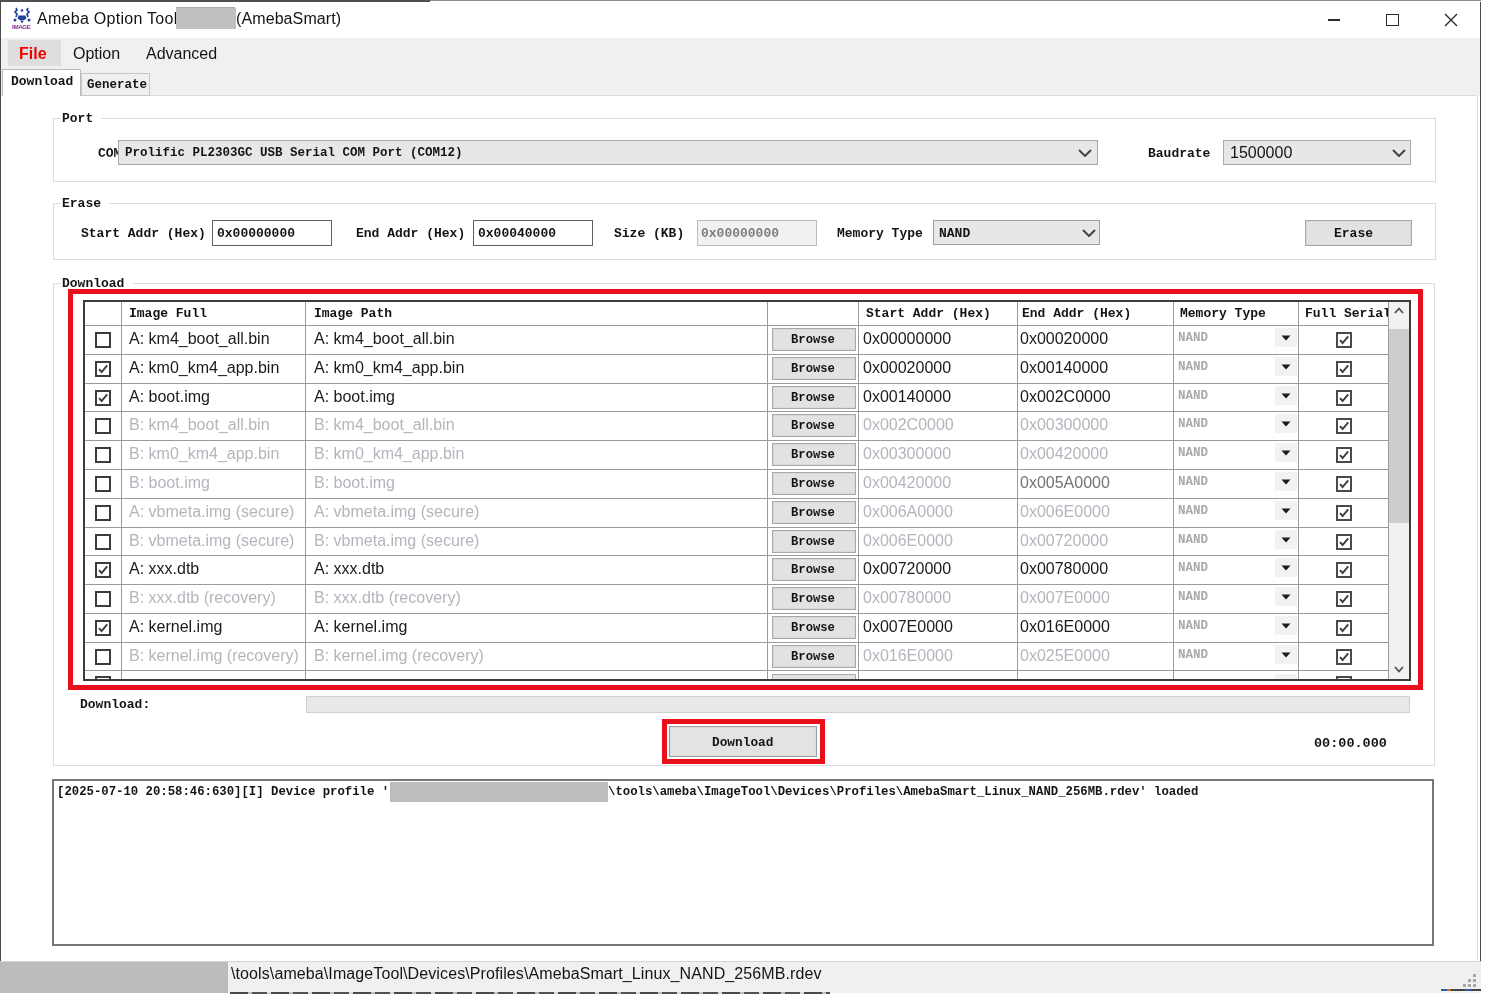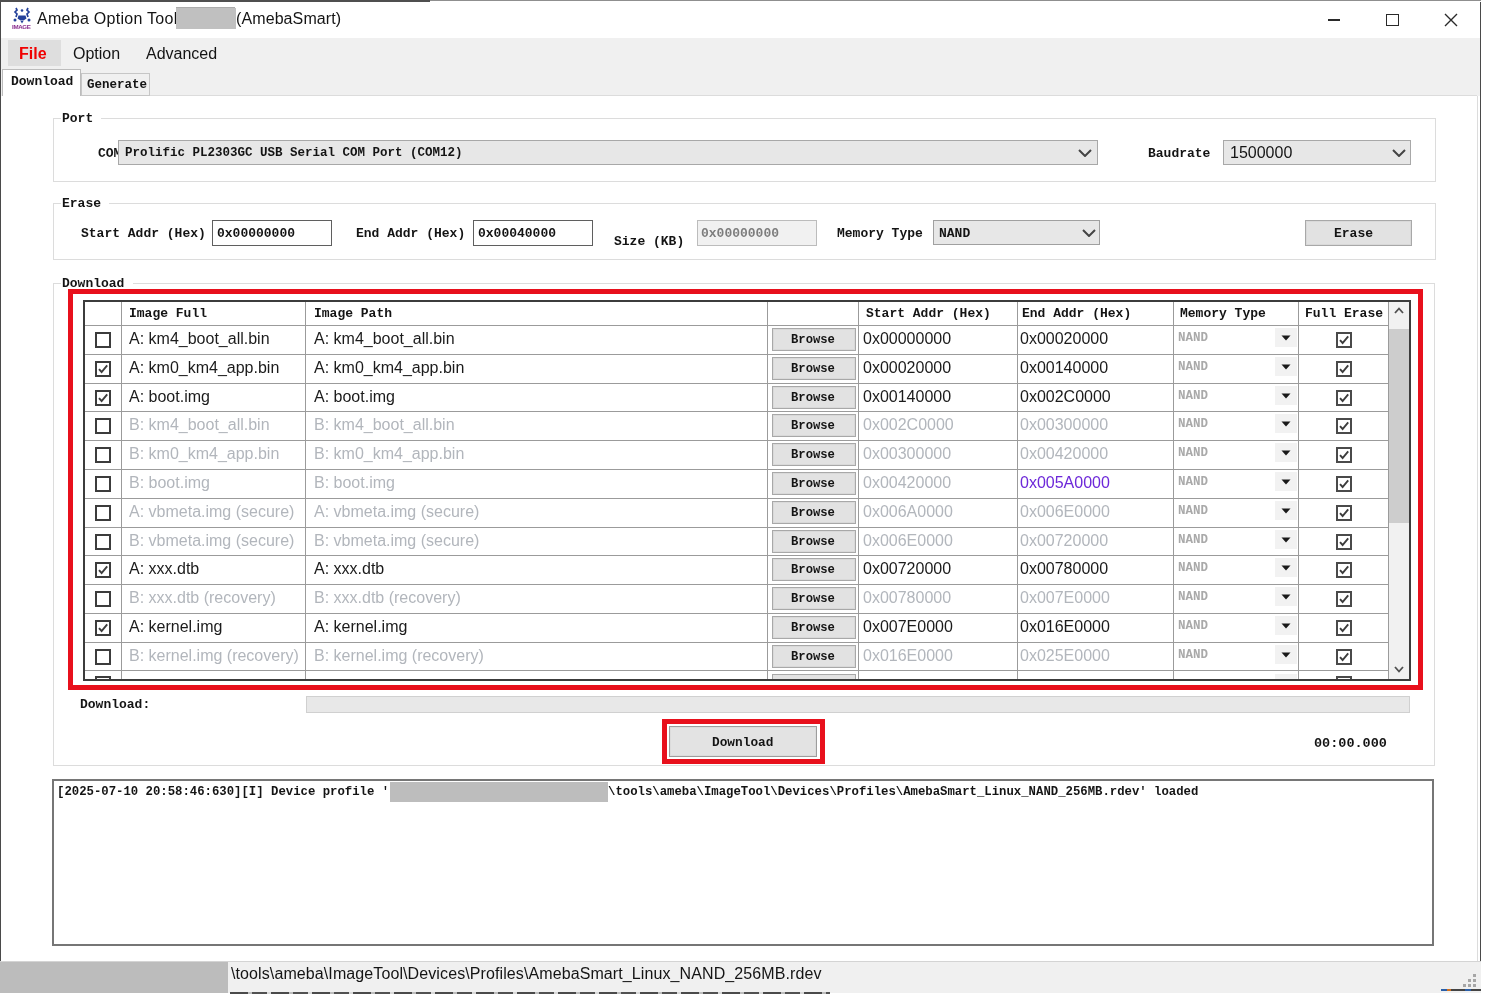--- a/index.html
+++ b/index.html
@@ -69,39 +69,39 @@
 <div class="ab sans" style="left:1230px;top:144px;font-size:16px">1500000</div>
 <svg class="ab" style="left:1392px;top:149px" width="14" height="8" viewBox="0 0 14 8">
     <path d="M1 1 L7.0 7 L13 1" fill="none" stroke="#444" stroke-width="2.0"></path>
   </svg>
 <div class="ab mono" style="left:81px;top:226px;">Start Addr (Hex)</div>
 <div class="ab" style="left:212px;top:220px;width:120px;height:26px;background:#fff;border:1px solid #5f5f5f"></div>
 <div class="ab mono" style="left:217px;top:226px;">0x00000000</div>
 <div class="ab mono" style="left:356px;top:226px;">End Addr (Hex)</div>
 <div class="ab" style="left:473px;top:220px;width:120px;height:26px;background:#fff;border:1px solid #5f5f5f"></div>
 <div class="ab mono" style="left:478px;top:226px;">0x00040000</div>
-<div class="ab mono" style="left:614px;top:226px;margin-top:8px;">Size (KB)</div>
+<div class="ab mono" style="left:614px;top:226px;">Size (KB)</div>
 <div class="ab" style="left:697px;top:220px;width:120px;height:26px;background:#f1f1f1;border:1px solid #bcbcbc"></div>
 <div class="ab mono" style="left:701px;top:226px;color:#7d7d7d">0x00000000</div>
 <div class="ab mono" style="left:837px;top:226px;">Memory Type</div>
 <div class="ab" style="left:933px;top:220px;width:167px;height:25px;background:#e7e7e7;border:1px solid #a0a0a0"></div>
 <div class="ab mono" style="left:939px;top:226px;">NAND</div>
 <svg class="ab" style="left:1082px;top:229px" width="14" height="8" viewBox="0 0 14 8">
     <path d="M1 1 L7.0 7 L13 1" fill="none" stroke="#444" stroke-width="2.0"></path>
   </svg>
 <div class="ab" style="left:1305px;top:220px;width:107px;height:26px;background:#e2e2e2;border:1px solid #a8a8a8;box-shadow:inset 0 0 0 1px #d9d9d9"></div>
 <div class="ab mono" style="left:1334px;top:226px;">Erase</div>
 <div class="ab" style="left:68px;top:289px;width:1355px;height:401px;border:5px solid #e8101c"></div>
 <div class="ab" style="left:83px;top:300px;width:1328px;height:381px;border:2px solid #3c3c3c;background:#fff"></div>
 <div class="ab mono" style="left:129px;top:306px;">Image Full</div>
 <div class="ab mono" style="left:314px;top:306px;">Image Path</div>
 <div class="ab mono" style="left:866px;top:306px;">Start Addr (Hex)</div>
 <div class="ab mono" style="left:1022px;top:306px;">End Addr (Hex)</div>
 <div class="ab mono" style="left:1180px;top:306px;">Memory Type</div>
-<div class="ab mono" style="left:1305px;top:306px;">Full Erase</div>
+<div class="ab mono" style="left:1305px;top:306px;">Full Serial</div>
 <div class="ab gline" style="left:121px;top:302px;width:1px;height:377px;background:#9b9b9b"></div>
 <div class="ab gline" style="left:305px;top:302px;width:1px;height:377px;background:#9b9b9b"></div>
 <div class="ab gline" style="left:767px;top:302px;width:1px;height:377px;background:#9b9b9b"></div>
 <div class="ab gline" style="left:858px;top:302px;width:1px;height:377px;background:#9b9b9b"></div>
 <div class="ab gline" style="left:1017px;top:302px;width:1px;height:377px;background:#9b9b9b"></div>
 <div class="ab gline" style="left:1173px;top:302px;width:1px;height:377px;background:#9b9b9b"></div>
 <div class="ab gline" style="left:1298px;top:302px;width:1px;height:377px;background:#9b9b9b"></div>
 <div class="ab gline" style="left:1388px;top:302px;width:1px;height:377px;background:#9b9b9b"></div>
 <div class="ab gline" style="left:85px;top:325px;width:1324px;height:1px;background:#9b9b9b"></div>
 <div class="ab gline" style="left:85px;top:354px;width:1324px;height:1px;background:#9b9b9b"></div>
@@ -212,21 +212,21 @@
       <path d="M2 6.2 L4.6 9 L10.2 2.4" fill="none" stroke="#3c3c3c" stroke-width="1.9"></path>
     </svg>
 </div>
 <div class="ab" style="left:95px;top:476px;width:16px;height:16px;border:2px solid #3c3c3c;background:#fff;box-sizing:border-box">
 </div>
 <div class="ab cell" style="left:129px;top:474px;color:#b2b6bc">B: boot.img</div>
 <div class="ab cell" style="left:314px;top:474px;color:#b2b6bc">B: boot.img</div>
 <div class="ab" style="left:772px;top:472px;width:84px;height:23px;background:#e2e2e2;border:1px solid #a8a8a8;box-shadow:inset 0 0 0 1px #d9d9d9"></div>
 <div class="ab mono" style="left:791px;top:477px;font-size:12.2px">Browse</div>
 <div class="ab cell" style="left:863px;top:474px;color:#b2b6bc">0x00420000</div>
-<div class="ab cell" style="left:1020px;top:474px;color:#6d28d9">0x005A0000</div>
+<div class="ab cell" style="left:1020px;top:474px;color:#737373">0x005A0000</div>
 <div class="ab mono" style="left:1178px;top:475px;font-size:12.5px;color:#a9a9a9;font-weight:700">NAND</div>
 <div class="ab" style="left:1275px;top:472px;width:22px;height:19px;background:#f2f2f2"></div>
 <svg class="ab" style="left:1281px;top:479px" width="10" height="6" viewBox="0 0 10 6">
     <path d="M0.5 0.5 L9.5 0.5 L5 5.5 Z" fill="#1a1a1a"></path>
   </svg>
 <div class="ab" style="left:1336px;top:476px;width:16px;height:16px;border:2px solid #4a4a4a;background:#fff;box-sizing:border-box">
 <svg width="12" height="12" viewBox="0 0 12 12" style="display:block">
       <path d="M2 6.2 L4.6 9 L10.2 2.4" fill="none" stroke="#3c3c3c" stroke-width="1.9"></path>
     </svg>
 </div>

